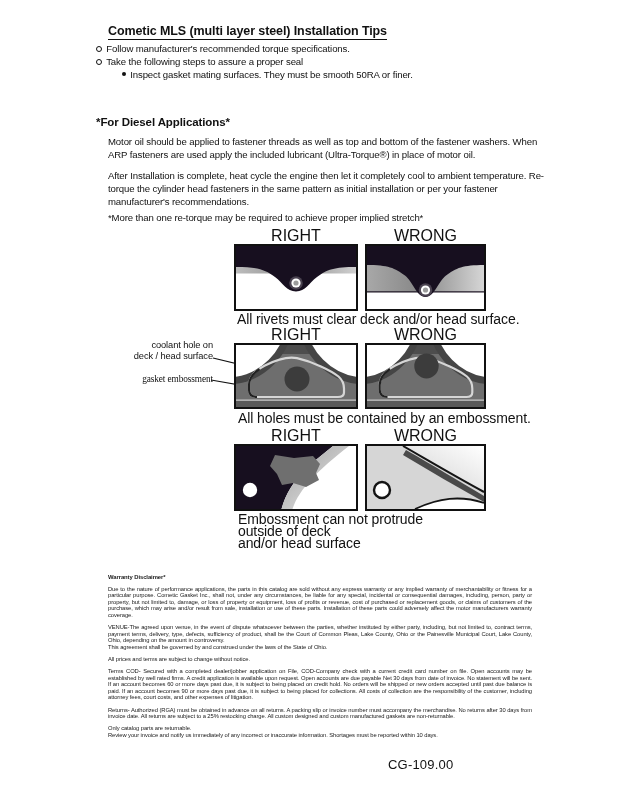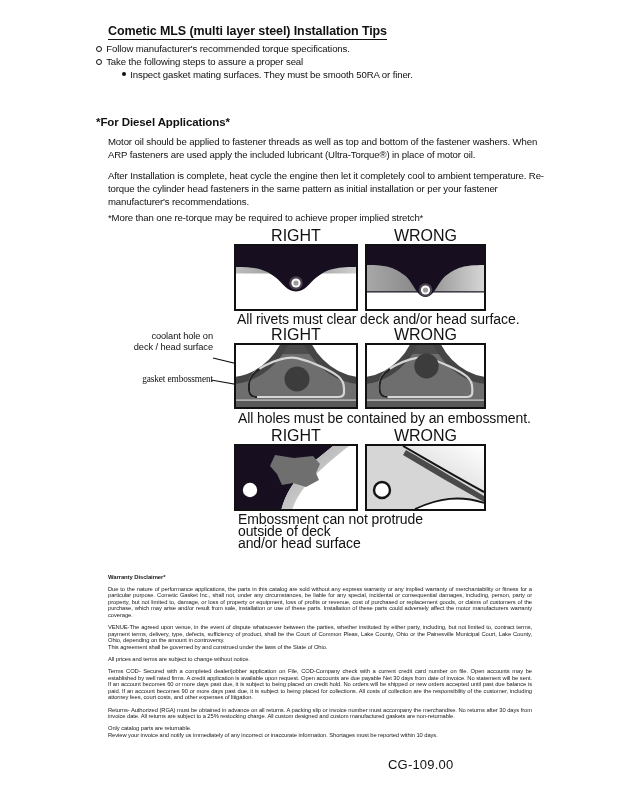--- a/index.html
+++ b/index.html
@@ -104,21 +104,21 @@
         <rect x="0" y="46.7" width="117" height="16.3" fill="#ffffff"></rect>
         <path d="M0,0 H117 V19 C96,19 89,22 79,29.5 C71,35.5 67.5,51 58.5,51 C49.5,51 46,35.5 38,29.5 C28,22 21,19 0,19 Z" fill="#170f1f"></path>
         <circle cx="58.5" cy="44" r="6.8" fill="#4a4250"></circle>
         <circle cx="58.5" cy="44" r="4.6" fill="#ffffff"></circle>
         <circle cx="58.5" cy="44" r="2.6" fill="#9c9c9c"></circle>
       </svg>
     </div>
   </div>
   <div class="fig-caption" style="left:237px;top:313px;">All rivets must clear deck and/or head surface.</div>
 
-  <div class="callout" style="left:91px;top:331px;">
+  <div class="callout" style="left:91px;top:340px;">
     <span>coolant hole on</span><br>
     <span>deck / head surface</span>
   </div>
   <div class="callout" style="left:91px;top:374px;font-family:Liberation Serif, serif;">gasket embossment</div>
   <svg class="leader-svg" width="88" height="46" viewBox="0 0 88 46">
     <line x1="2" y1="12" x2="76" y2="30" stroke="#111" stroke-width="1.2"></line>
     <line x1="0" y1="34" x2="46" y2="42" stroke="#111" stroke-width="1.2"></line>
   </svg>
 
   <div class="fig-col" style="left:234px;top:328px;width:124px;">

